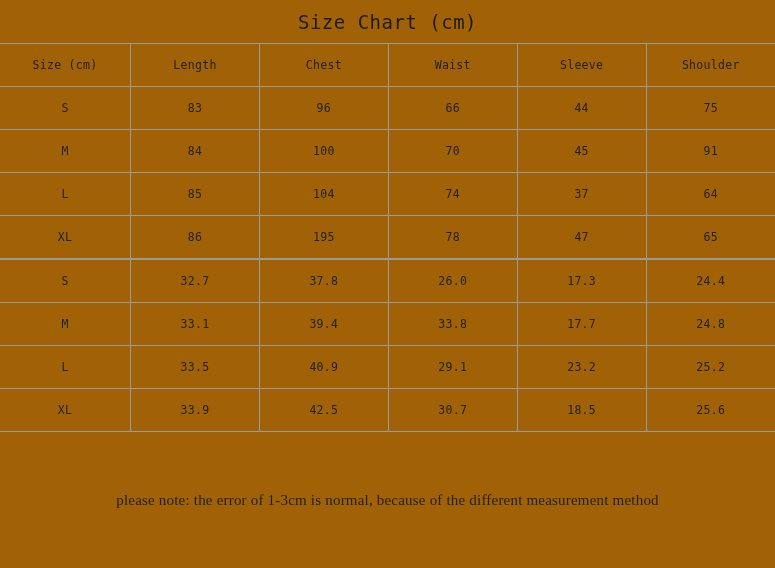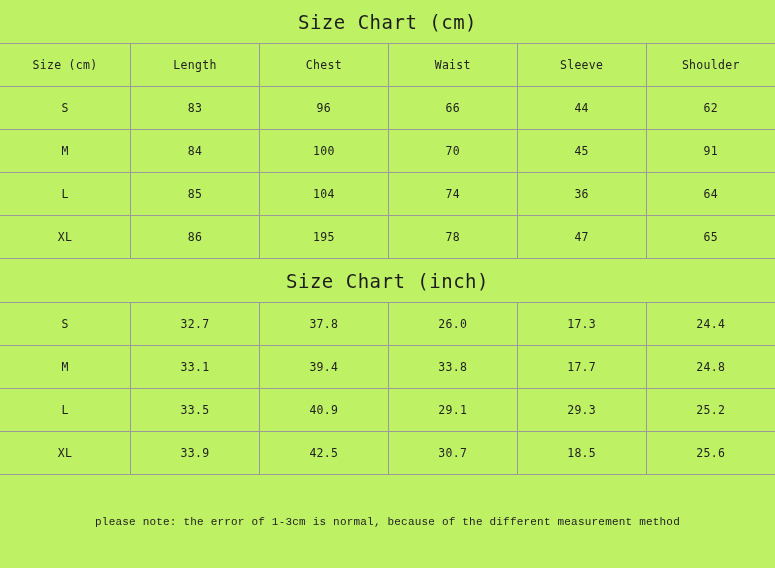--- a/index.html
+++ b/index.html
@@ -13,21 +13,21 @@
     font-family: "DejaVu Sans Mono", monospace;
     color: #1a1a1a;
     overflow: hidden;
   }
   .page {
     width: 775px;
     height: 568px;
     box-sizing: border-box;
     display: flex;
     flex-direction: column;
-    background: #bef264;
+    background: #a16207;
   }
   .chart-title {
     text-align: center;
     font-size: 19px;
     letter-spacing: 0.5px;
     padding: 11px 0 10px 0;
     color: #1c1c1c;
     font-family: "DejaVu Sans Mono", monospace;
   }
   table.size-table {
@@ -54,26 +54,26 @@
     border-top: 1px solid #9a9a9a;
   }
   table.size-table .col-first {
     width: 128px;
   }
   .footer-note {
     flex: 1;
     display: flex;
     align-items: center;
     justify-content: center;
-    font-size: 11px;
+    font-size: 15px;
     color: #222;
     letter-spacing: 0.2px;
     text-align: right;
     padding: 0 20px;
-    font-family: Liberation Mono, monospace;
+    font-family: Liberation Serif, serif;
   }
 </style>
 </head>
 <body>
 
 <div class="page">
 
   <div class="chart-title">Size Chart (cm)</div>
 
   <table class="size-table">
@@ -85,50 +85,49 @@
         <th>Waist</th>
         <th>Sleeve</th>
         <th>Shoulder</th>
       </tr>
       <tr>
         <td class="col-first">S</td>
         <td>83</td>
         <td>96</td>
         <td>66</td>
         <td>44</td>
-        <td>62</td>
+        <td>75</td>
       </tr>
       <tr>
         <td class="col-first">M</td>
         <td>84</td>
         <td>100</td>
         <td>70</td>
         <td>45</td>
         <td>91</td>
       </tr>
       <tr>
         <td class="col-first">L</td>
         <td>85</td>
         <td>104</td>
         <td>74</td>
-        <td>36</td>
+        <td>37</td>
         <td>64</td>
       </tr>
       <tr>
         <td class="col-first">XL</td>
         <td>86</td>
         <td>195</td>
         <td>78</td>
         <td>47</td>
         <td>65</td>
       </tr>
     </tbody>
   </table>
 
-  <div class="chart-title">Size Chart (inch)</div>
 
   <table class="size-table">
     <tbody>
       <tr>
         <td class="col-first">S</td>
         <td>32.7</td>
         <td>37.8</td>
         <td>26.0</td>
         <td>17.3</td>
         <td>24.4</td>
@@ -139,21 +138,21 @@
         <td>39.4</td>
         <td>33.8</td>
         <td>17.7</td>
         <td>24.8</td>
       </tr>
       <tr>
         <td class="col-first">L</td>
         <td>33.5</td>
         <td>40.9</td>
         <td>29.1</td>
-        <td>29.3</td>
+        <td>23.2</td>
         <td>25.2</td>
       </tr>
       <tr>
         <td class="col-first">XL</td>
         <td>33.9</td>
         <td>42.5</td>
         <td>30.7</td>
         <td>18.5</td>
         <td>25.6</td>
       </tr>

